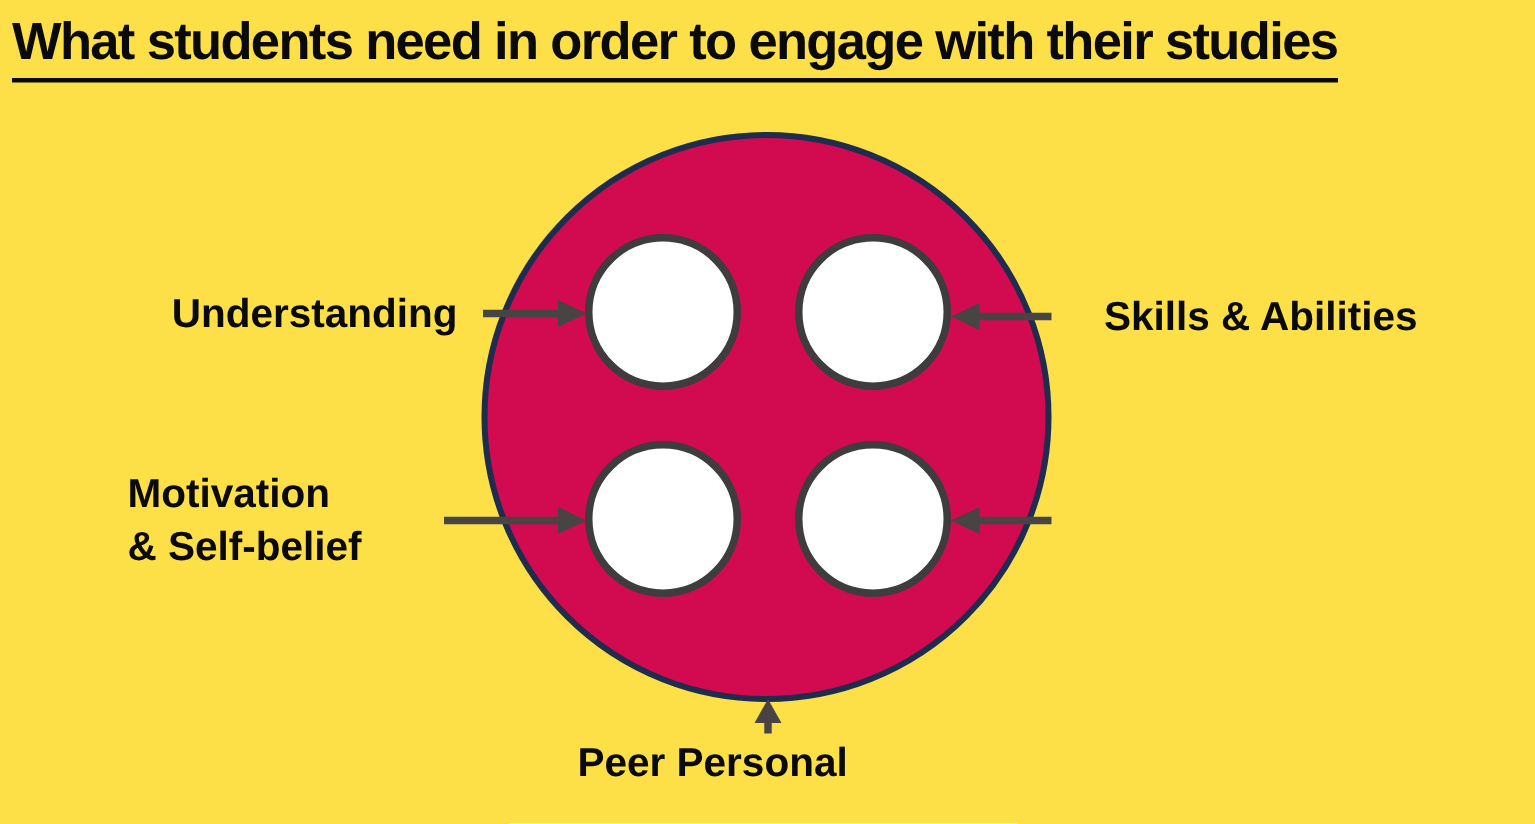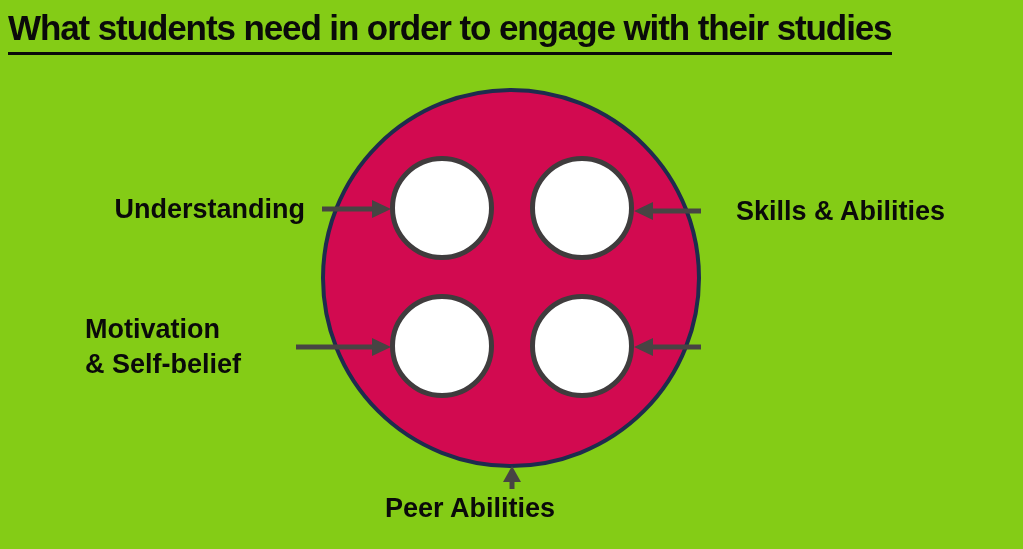--- a/index.html
+++ b/index.html
@@ -1,18 +1,18 @@
 <!DOCTYPE html>
 <html><head>
 <meta charset="utf-8">
 <style>
   * { margin: 0; padding: 0; box-sizing: border-box; }
   html, body { width: 1023px; height: 549px; background: #ffffff; overflow: hidden; }
   body { font-family: "Liberation Sans", sans-serif; color: #000000; }
-  #stage { position: relative; width: 1023px; height: 549px; background: #84cc16; }
+  #stage { position: relative; width: 1023px; height: 549px; background: #fde047; }
 
   .title {
     position: absolute;
     left: 8px;
     top: 6px;
     font-size: 35px;
     font-weight: 700;
     letter-spacing: -1.1px;
     line-height: 44px;
     color: #0a0a0a;
@@ -79,15 +79,15 @@
   </svg>
 
   <div class="label align-right" style="left:60px; top:192px; width:245px;">Understanding</div>
 
   <div class="label" style="left:736px; top:194px;text-align:center;">Skills &amp; Abilities</div>
 
   <div class="label multiline align-center" style="left:85px; top:312px; width:235px;">Motivation
 &amp; Self-belief</div>
 
 
-  <div class="label align-center" style="left:385px; top:491px; width:252px;">Peer Abilities</div>
+  <div class="label align-center" style="left:385px; top:491px; width:252px;">Peer Personal</div>
 
 </div>
 
 </body></html>

